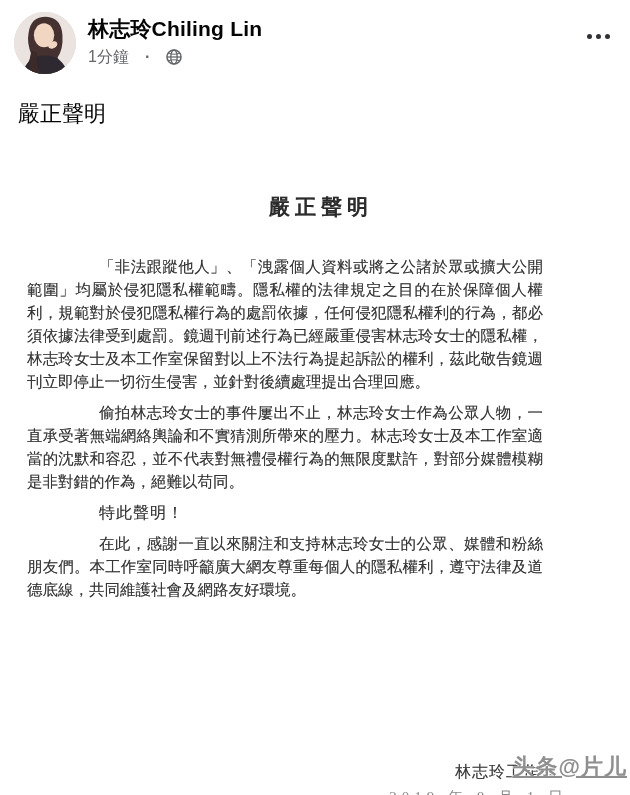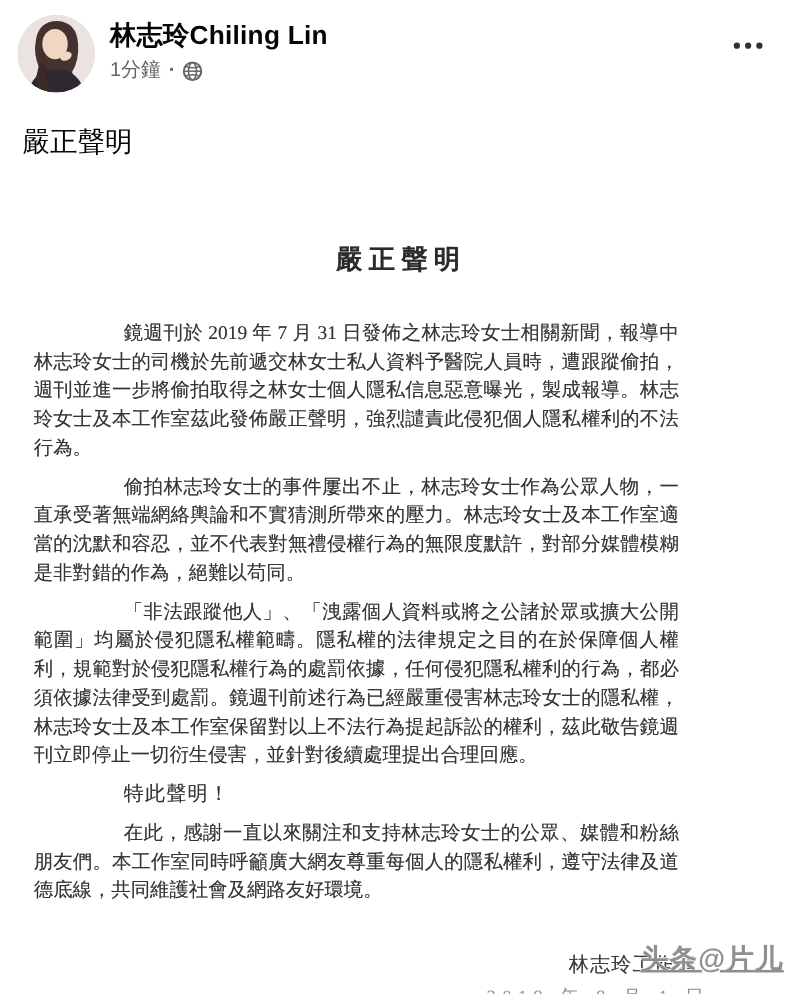--- a/index.html
+++ b/index.html
@@ -21,21 +21,21 @@
     box-shadow:0 0 0 1px rgba(0,0,0,0.06) inset;
     cursor:pointer;
   }
   .avatar svg { display:block; width:100%; height:100%; }
   .header-info { position:absolute; left:74px; top:4px; }
   .author-name {
     font-size:21px; font-weight:bold; color:#050505;
     letter-spacing:0.2px; line-height:26px; cursor:pointer;
   }
   .meta-row {
-    margin-top:5px; display:flex; align-items:center; gap:6px;
+    margin-top:5px; display:flex; align-items:center; gap:16px;
     color:#65676b; font-size:16px; line-height:20px;
   }
   .meta-dot { font-weight:bold; color:#65676b; }
   .globe { width:16px; height:16px; display:inline-block; }
   .menu-btn {
     position:absolute; top:10px; right:0;
     width:36px; height:28px;
     display:flex; align-items:center; justify-content:center; gap:4px;
     cursor:pointer; border-radius:6px;
   }
@@ -137,23 +137,22 @@
     <i></i>
     <i></i>
   </div>
 </div>
 
 <div class="post-text">嚴正聲明</div>
 
 <div class="doc-image">
   <div class="doc-body">
     <div class="doc-title">嚴正聲明</div>
-    <p class="para">鏡週刊於 2019 年 7 月 31 日發佈之林志玲女士相關新聞，報導中林志玲女士的司機於先前遞交林女士私人資料予醫院人員時，遭跟蹤偷拍，週刊並進一步將偷拍取得之林女士個人隱私信息惡意曝光，製成報導。林志玲女士及本工作室茲此發佈嚴正聲明，強烈譴責此侵犯個人隱私權利的不法行為。</p>
+    <p class="para">「非法跟蹤他人」、「洩露個人資料或將之公諸於眾或擴大公開範圍」均屬於侵犯隱私權範疇。隱私權的法律規定之目的在於保障個人權利，規範對於侵犯隱私權行為的處罰依據，任何侵犯隱私權利的行為，都必須依據法律受到處罰。鏡週刊前述行為已經嚴重侵害林志玲女士的隱私權，林志玲女士及本工作室保留對以上不法行為提起訴訟的權利，茲此敬告鏡週刊立即停止一切衍生侵害，並針對後續處理提出合理回應。</p>
     <p class="para">偷拍林志玲女士的事件屢出不止，林志玲女士作為公眾人物，一直承受著無端網絡輿論和不實猜測所帶來的壓力。林志玲女士及本工作室適當的沈默和容忍，並不代表對無禮侵權行為的無限度默許，對部分媒體模糊是非對錯的作為，絕難以苟同。</p>
-    <p class="para">「非法跟蹤他人」、「洩露個人資料或將之公諸於眾或擴大公開範圍」均屬於侵犯隱私權範疇。隱私權的法律規定之目的在於保障個人權利，規範對於侵犯隱私權行為的處罰依據，任何侵犯隱私權利的行為，都必須依據法律受到處罰。鏡週刊前述行為已經嚴重侵害林志玲女士的隱私權，林志玲女士及本工作室保留對以上不法行為提起訴訟的權利，茲此敬告鏡週刊立即停止一切衍生侵害，並針對後續處理提出合理回應。</p>
     <p class="para doc-closing">特此聲明！</p>
     <p class="para">在此，感謝一直以來關注和支持林志玲女士的公眾、媒體和粉絲朋友們。本工作室同時呼籲廣大網友尊重每個人的隱私權利，遵守法律及道德底線，共同維護社會及網路友好環境。</p>
   </div>
   <div class="doc-signature">林志玲工作室</div>
   <div class="doc-date-partial">2019 年 8 月 1 日</div>
 </div>
 
 <div class="watermark">头条@片儿</div>
 
 </body></html>

